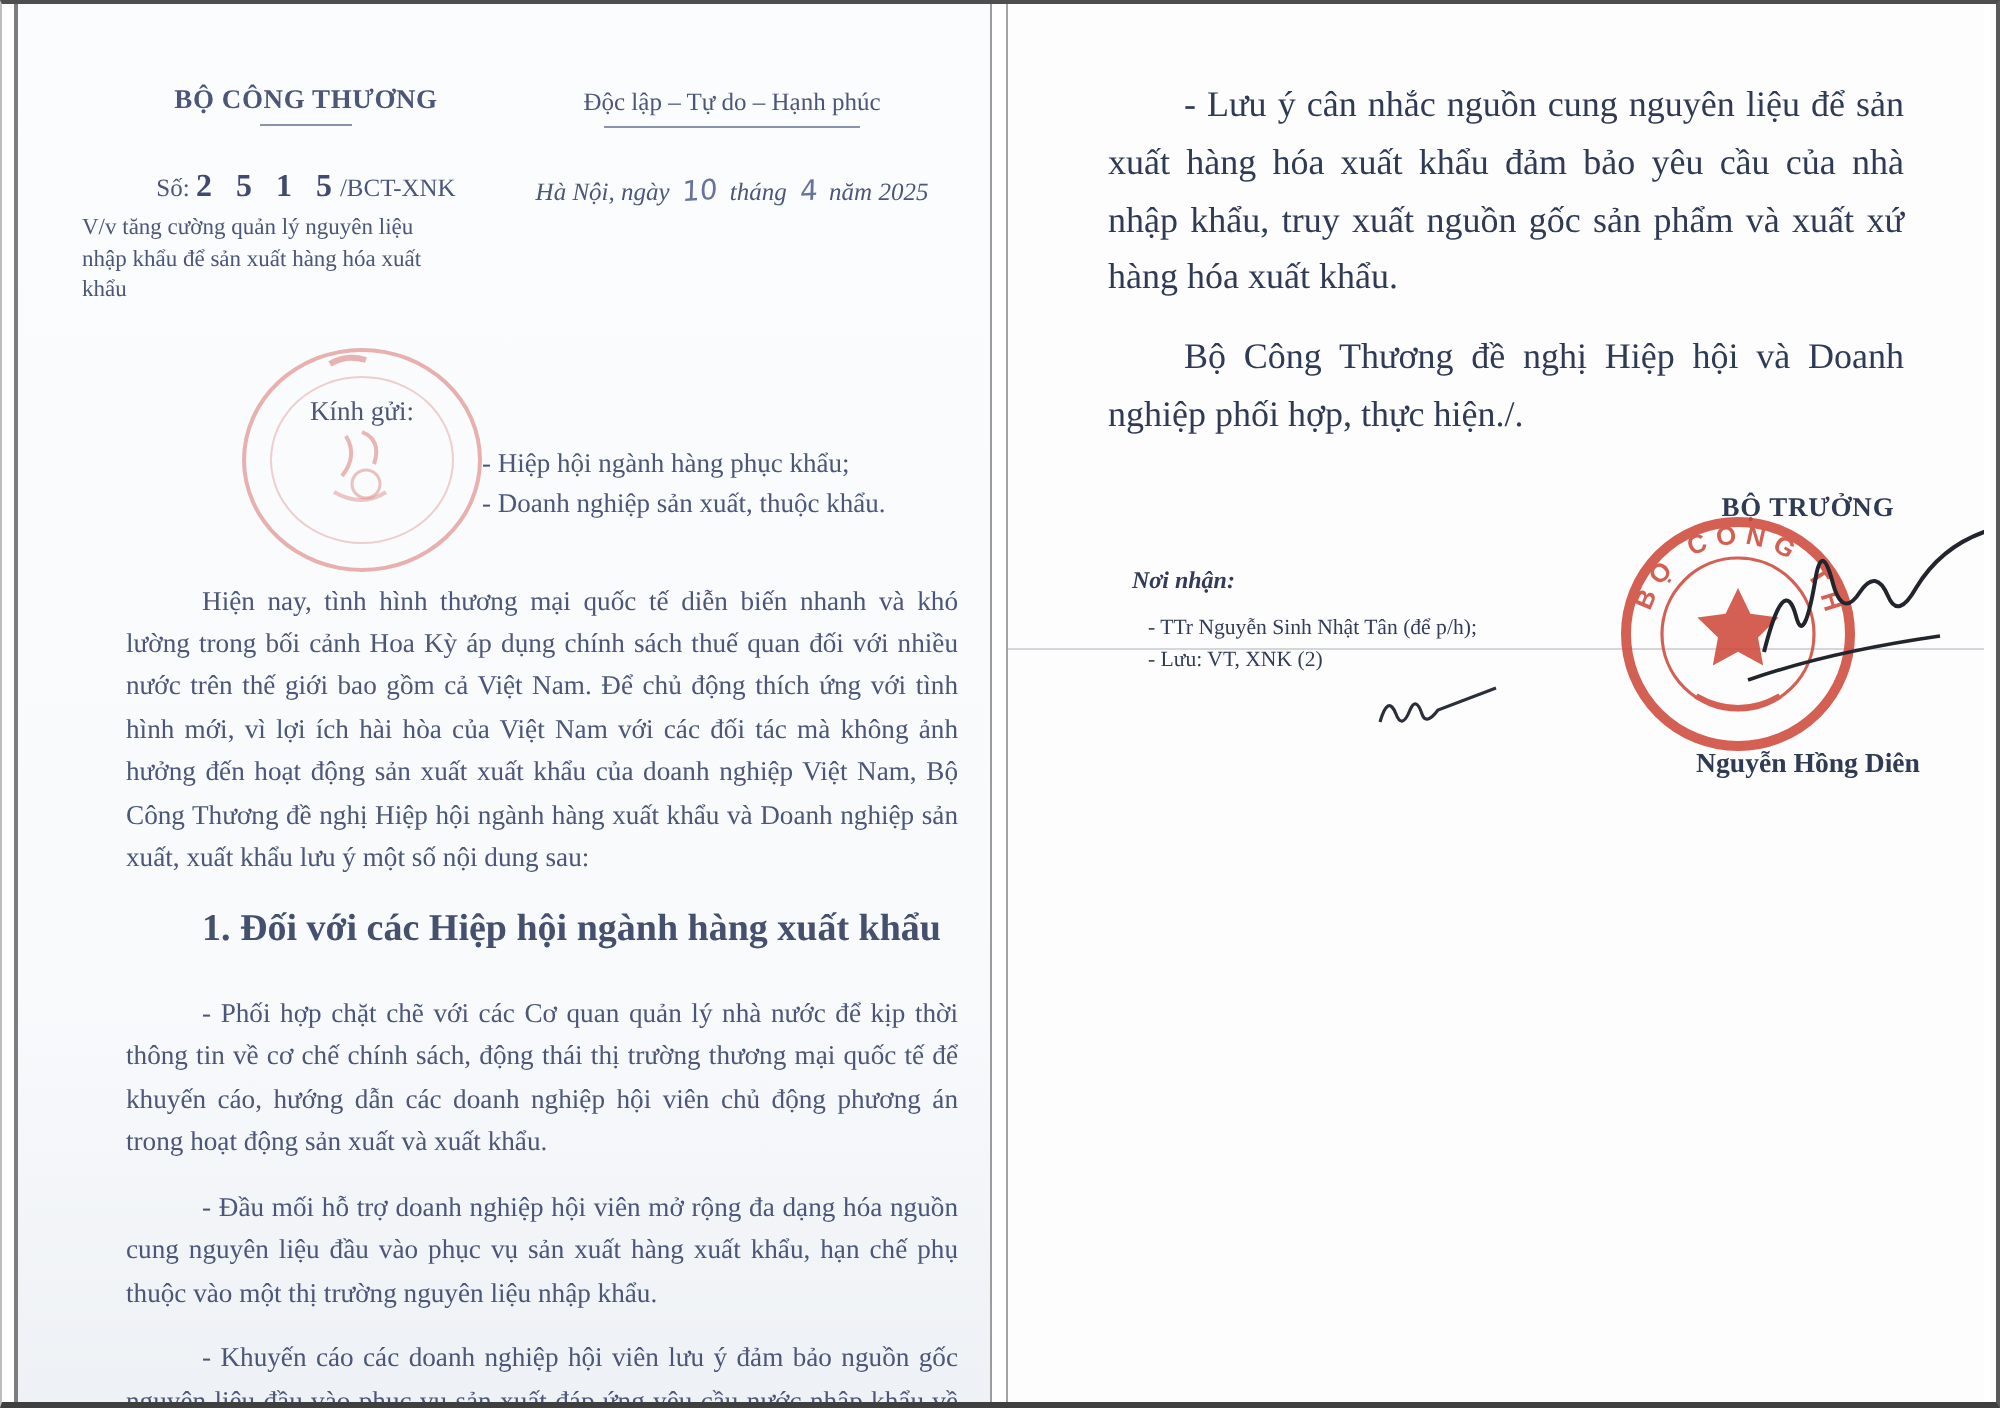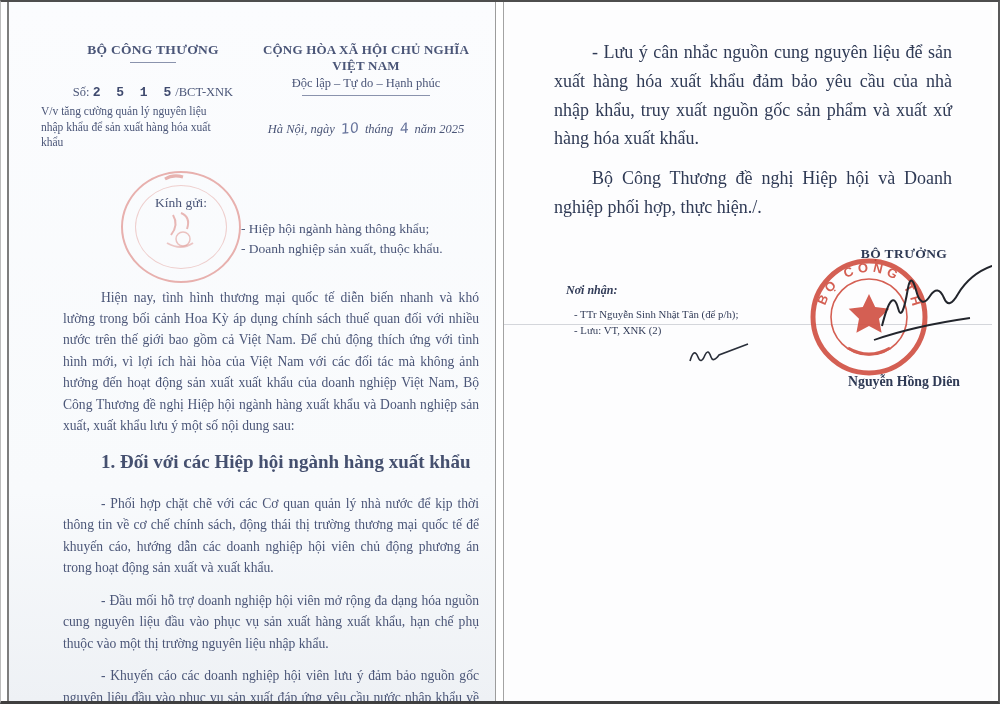--- a/index.html
+++ b/index.html
@@ -29,22 +29,22 @@
   .hdr{display:flex;margin-left:-10px;}
   .hcol-l{width:200px;text-align:center;}
   .hcol-r{flex:1;text-align:center;}
   .ministry{font-weight:bold;font-size:13.5px;letter-spacing:.3px;}
   .motto1{font-weight:bold;font-size:13px;letter-spacing:.2px;}
   .motto2{font-weight:normal;font-size:12.5px;margin-top:2px;}
   .rule{height:1px;background:#8a93ad;margin:4px auto 0;}
   .rule-s{width:46px;}
   .rule-m{width:128px;}
   .docnum{margin-top:22px;font-size:12.5px;}
-  .stampnum{font-family:Liberation Mono, monospace;font-weight:bold;
-    letter-spacing:4px;font-size:13px;color:#3f4a6e;}
+  .stampnum{font-family:Liberation Serif, serif;font-weight:bold;
+    letter-spacing:4px;font-size:16px;color:#3f4a6e;}
   .subject{margin-top:4px;font-size:11.5px;text-align:left;line-height:1.35;
     width:186px;margin-left:-12px;}
   .dateline{margin-top:24px;font-size:12.5px;}
   .it{font-style:italic;}
   .hand{display:inline-block;font-family:"DejaVu Sans",sans-serif;font-size:14px;
     color:#66739b;transform:rotate(-4deg) skewX(-6deg);padding:0 3px;}
   
   .kg-wrap{position:relative;margin-top:28px;min-height:92px;}
   .kinhgui{position:absolute;left:92px;top:16px;font-size:13.5px;color:#4b5678;}
   .recipients{position:absolute;left:178px;top:40px;font-size:13.5px;line-height:1.55;}
@@ -82,21 +82,20 @@
       <div class="hcol-l">
         <div class="ministry">BỘ CÔNG THƯƠNG</div>
         <div class="rule rule-s"></div>
         <div class="docnum">
           <span>Số:</span>
           <span class="stampnum">2 5 1 5</span><span>/BCT-XNK</span>
         </div>
         <div class="subject">V/v tăng cường quản lý nguyên liệu nhập khẩu để sản xuất hàng hóa xuất khẩu</div>
       </div>
       <div class="hcol-r">
-        <div class="motto1">CỘNG HÒA XÃ HỘI CHỦ NGHĨA VIỆT NAM</div>
         <div class="motto2">Độc lập – Tự do – Hạnh phúc</div>
         <div class="rule rule-m"></div>
         <div class="dateline">
           <span class="it">Hà Nội, ngày</span>
           <span class="hand">10</span>
           <span class="it">tháng</span>
           <span class="hand">4</span>
           <span class="it">năm 2025</span>
         </div>
       </div>
@@ -108,21 +107,21 @@
         <div class="ring2"></div>
         <svg width="120" height="112" viewBox="0 0 120 112">
           <path d="M44,8 q8,-5 18,-2" stroke="rgba(200,60,50,.7)" stroke-width="3" fill="none"></path>
           <path d="M52,44 q6,10 -2,20 M60,42 q10,4 6,16" stroke="rgba(200,60,50,.65)" stroke-width="2" fill="none"></path>
           <path d="M46,72 q14,8 26,0" stroke="rgba(200,60,50,.5)" stroke-width="2" fill="none"></path>
           <circle cx="62" cy="68" r="7" stroke="rgba(200,60,50,.55)" stroke-width="1.5" fill="none"></circle>
         </svg>
       </div>
       <div class="kinhgui">Kính gửi:</div>
       <div class="recipients">
-        <div>- Hiệp hội ngành hàng thông khẩu;</div>
+        <div>- Hiệp hội ngành hàng phục khẩu;</div>
         <div>- Doanh nghiệp sản xuất, thuộc khẩu.</div>
       </div>
     </div>
 
     <p class="para intro">Hiện nay, tình hình thương mại quốc tế diễn biến nhanh và khó lường trong bối cảnh Hoa Kỳ áp dụng chính sách thuế quan đối với nhiều nước trên thế giới bao gồm cả Việt Nam. Để chủ động thích ứng với tình hình mới, vì lợi ích hài hòa của Việt Nam với các đối tác mà không ảnh hưởng đến hoạt động sản xuất xuất khẩu của doanh nghiệp Việt Nam, Bộ Công Thương đề nghị Hiệp hội ngành hàng xuất khẩu và Doanh nghiệp sản xuất, xuất khẩu lưu ý một số nội dung sau:</p>
 
     <div class="sec-title">1. Đối với các Hiệp hội ngành hàng xuất khẩu</div>
     <p class="para">- Phối hợp chặt chẽ với các Cơ quan quản lý nhà nước để kịp thời thông tin về cơ chế chính sách, động thái thị trường thương mại quốc tế để khuyến cáo, hướng dẫn các doanh nghiệp hội viên chủ động phương án trong hoạt động sản xuất và xuất khẩu.</p>
     <p class="para">- Đầu mối hỗ trợ doanh nghiệp hội viên mở rộng đa dạng hóa nguồn cung nguyên liệu đầu vào phục vụ sản xuất hàng xuất khẩu, hạn chế phụ thuộc vào một thị trường nguyên liệu nhập khẩu.</p>
     <p class="para">- Khuyến cáo các doanh nghiệp hội viên lưu ý đảm bảo nguồn gốc nguyên liệu đầu vào phục vụ sản xuất đáp ứng yêu cầu nước nhập khẩu về vệ sinh an toàn thực phẩm, truy xuất nguồn gốc, tránh gian lận xuất xứ hàng hóa.</p>

